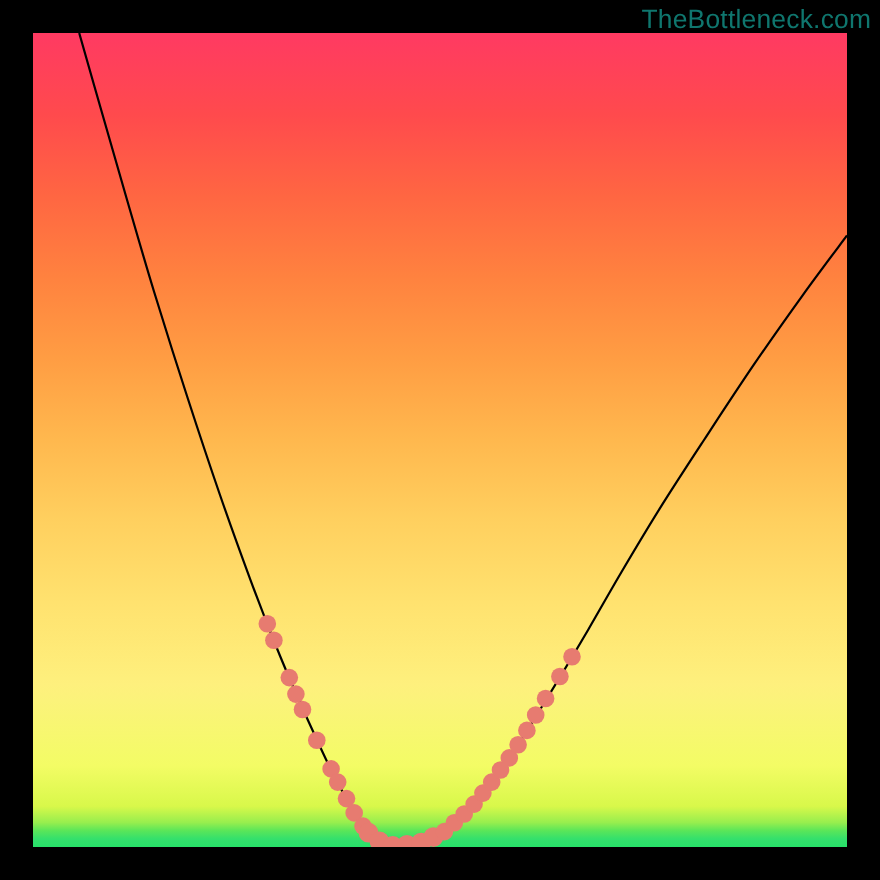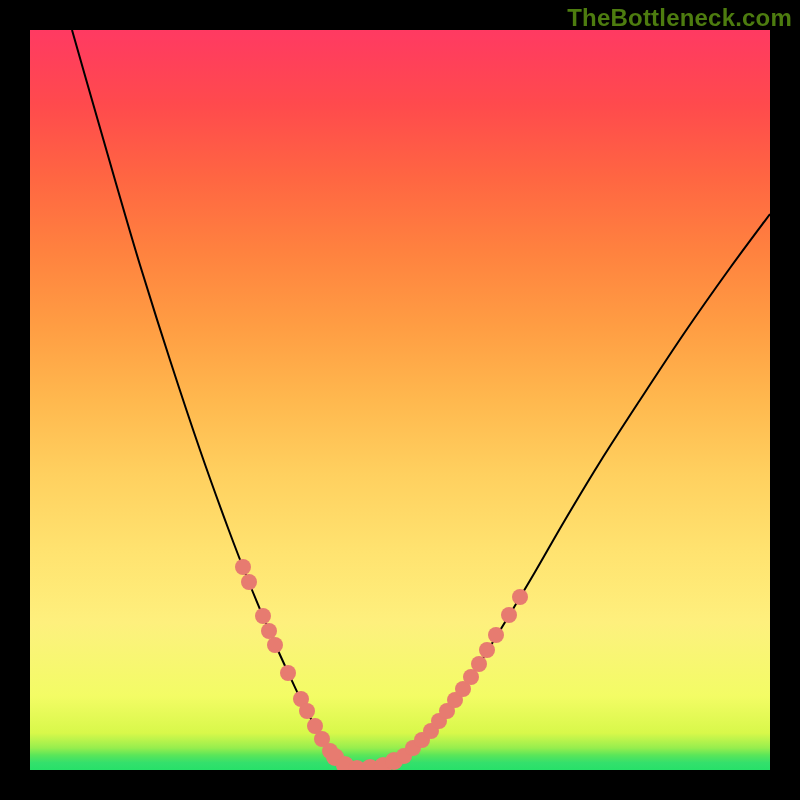--- a/index.html
+++ b/index.html
@@ -41,23 +41,23 @@
       #ff823f 70%,
       #ff6642 80%,
       #ff4a4d 90%,
       #ff3a62 100%
     );
   }
   .watermark {
     position: absolute;
     top: 4px;
     right: 8px;
-    color: #4d7c0f;
+    color: #0f766e;
     font-size: 24px;
-    font-weight: 700;
+    font-weight: 400;
     letter-spacing: 0.2px;
     user-select: none;
     text-align: right;
   }
   svg {
     position: absolute;
     top: 0; left: 0;
   }
   .curve {
     fill: none;

